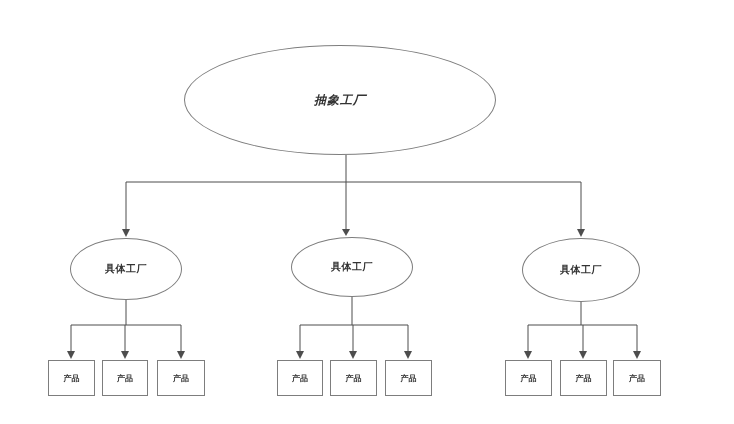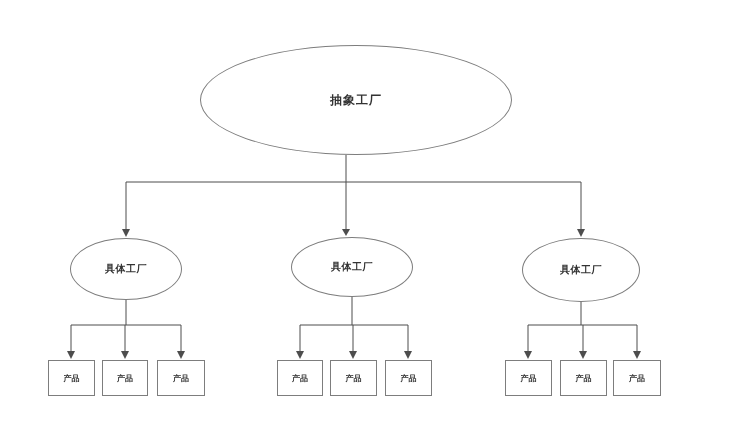--- a/index.html
+++ b/index.html
@@ -74,21 +74,21 @@
     <polygon class="arrowhead" points="296,351 304,351 300,359"></polygon>
     <polygon class="arrowhead" points="349,351 357,351 353,359"></polygon>
     <polygon class="arrowhead" points="404,351 412,351 408,359"></polygon>
 
     <path class="lines" d="M581 302 V325 M528 325 H637 M528 325 V351 M583 325 V351 M637 325 V351"></path>
     <polygon class="arrowhead" points="524,351 532,351 528,359"></polygon>
     <polygon class="arrowhead" points="579,351 587,351 583,359"></polygon>
     <polygon class="arrowhead" points="633,351 641,351 637,359"></polygon>
   </svg>
 
-  <div class="node ellipse root-ellipse" style="left:200px; top:45px; width:312px; height:110px;">
+  <div class="node ellipse root-ellipse" style="left:184px; top:45px; width:312px; height:110px;font-style:italic;">
     <span>抽象工厂</span>
   </div>
 
   <div class="node ellipse factory-ellipse" style="left:70px; top:238px; width:112px; height:62px;">
     <span>具体工厂</span>
   </div>
   <div class="node ellipse factory-ellipse" style="left:291px; top:237px; width:122px; height:60px;">
     <span>具体工厂</span>
   </div>
   <div class="node ellipse factory-ellipse" style="left:522px; top:238px; width:118px; height:64px;">

